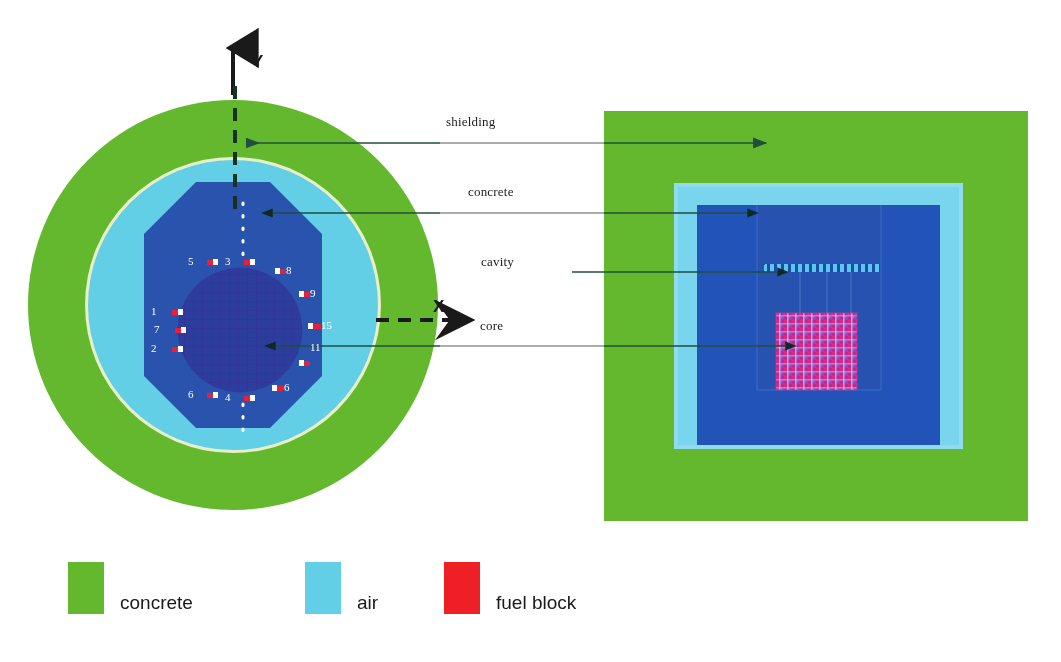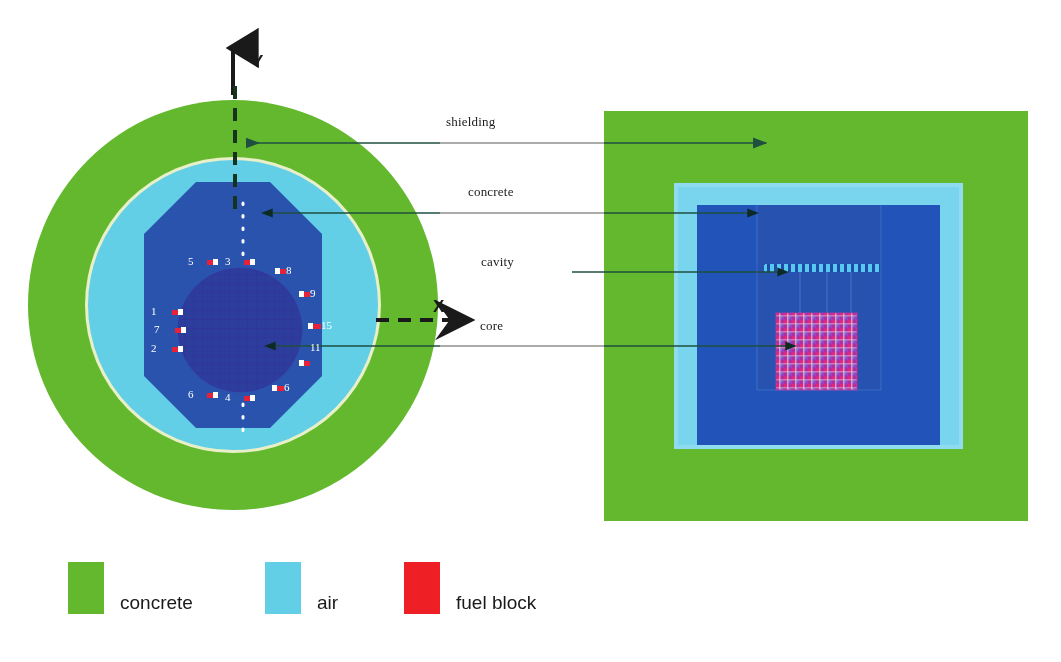--- a/index.html
+++ b/index.html
@@ -66,21 +66,21 @@
     flex: 0 0 auto;
   }
   .legend-text {
     font-family: "Liberation Sans", sans-serif;
     font-size: 19px;
     color: #1a1a1a;
     margin-left: 16px;
     white-space: nowrap;
   }
   .sp-a { margin-right: 72px; }
-  .sp-b { margin-right: 66px; }
+  .sp-b { margin-right: 66px; margin-left: 40px; }
   .sp-c { margin-right: 70px; }
   .sp-d { margin-right: 82px; }
 </style>
 </head>
 <body>
 
 <div id="stage">
 
   <svg id="vec" viewBox="0 0 1061 662">
     <defs>

